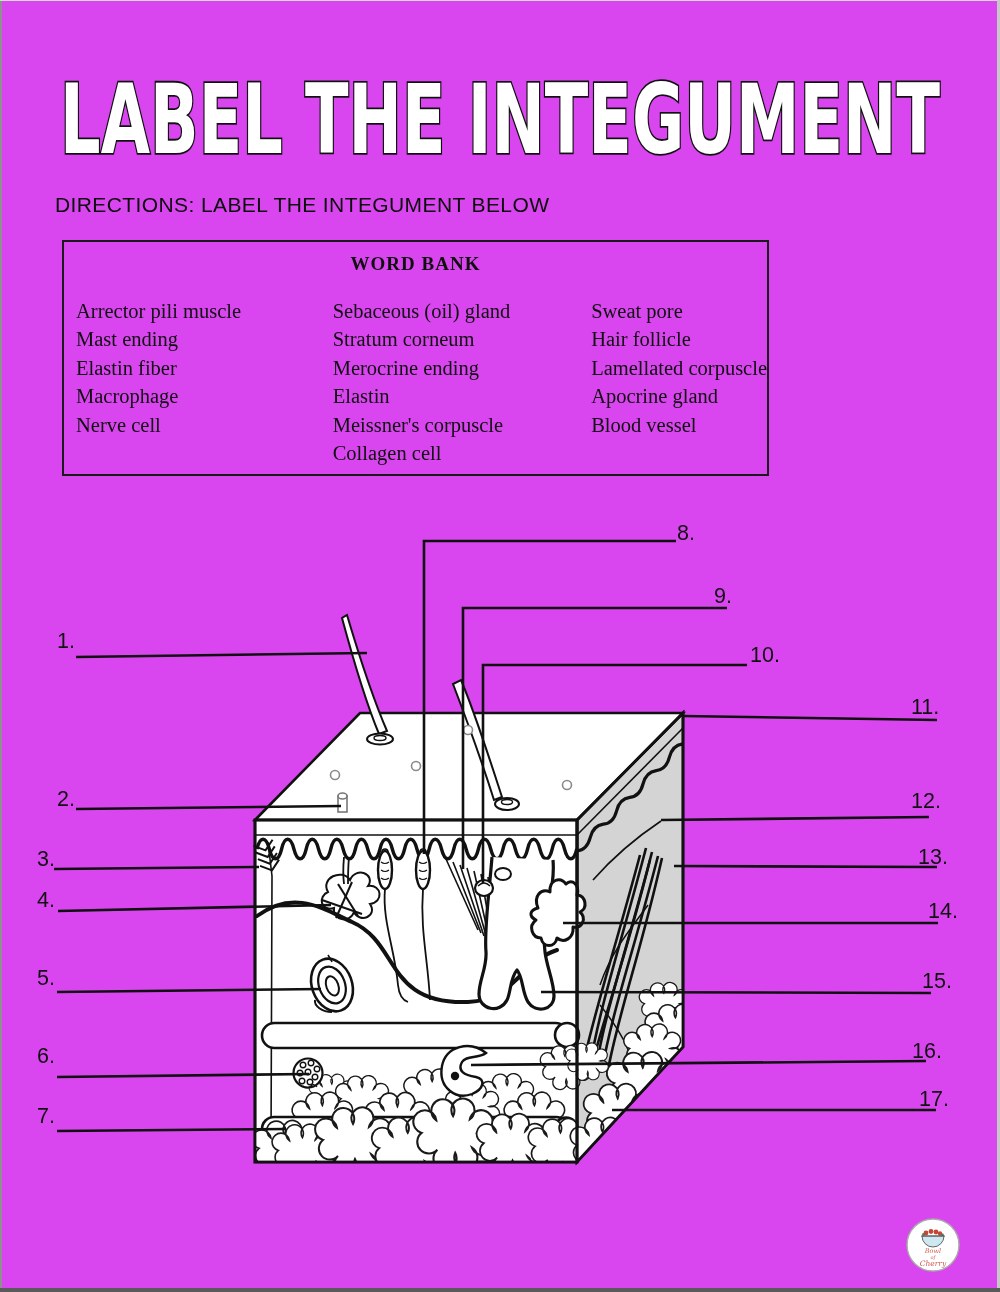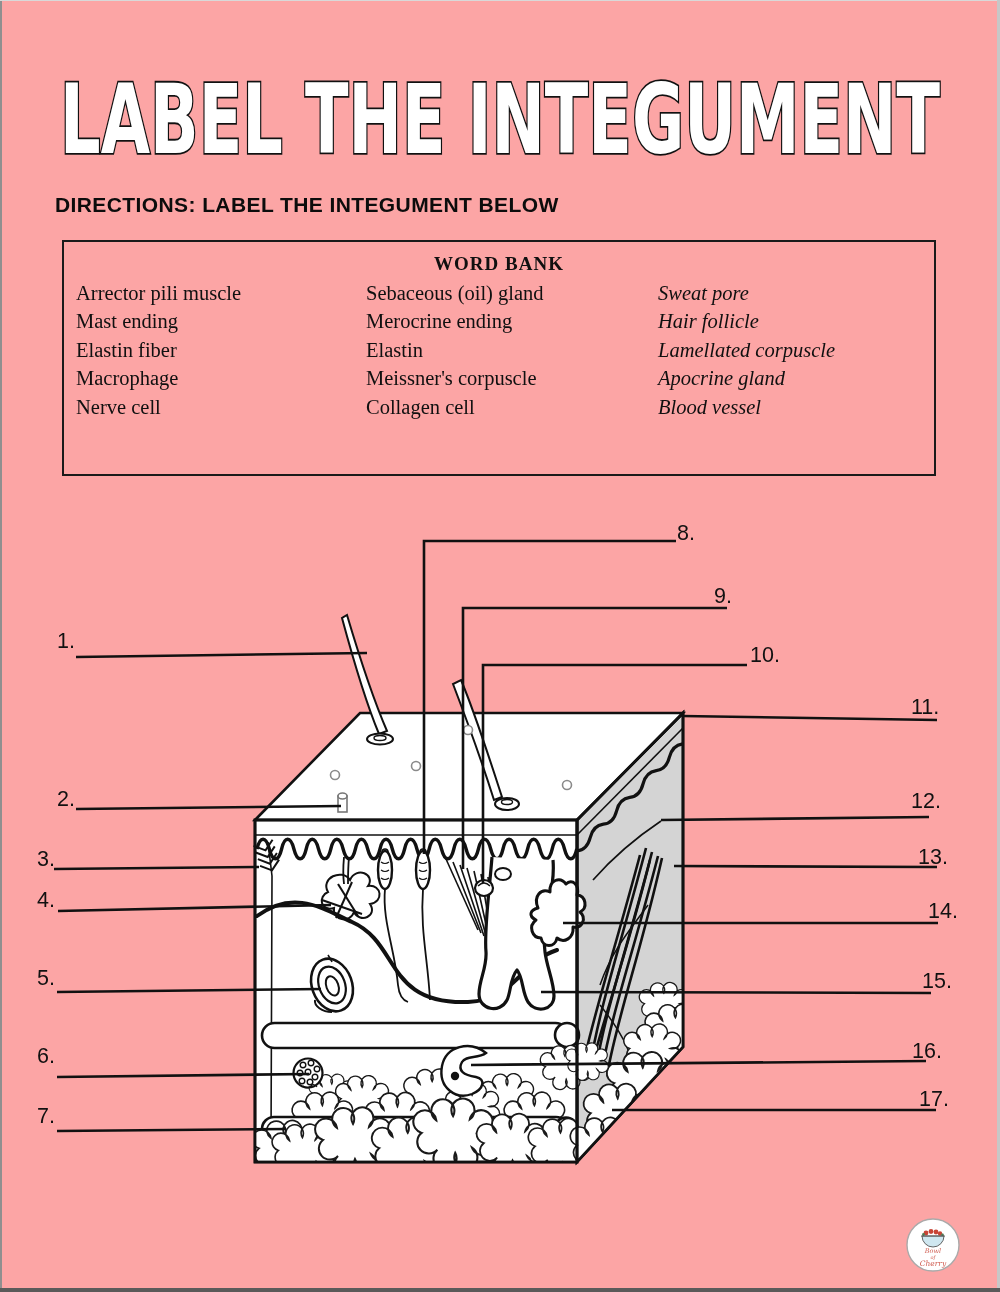--- a/index.html
+++ b/index.html
@@ -1,19 +1,19 @@
 <!DOCTYPE html>
 <html><head>
 <meta charset="utf-8">
 <style>
   html,body{margin:0;padding:0;background:#ffffff;}
   .page{
     position:relative;
     width:1000px;height:1292px;
-    background:#fca5a5;
+    background:#d946ef;
     overflow:hidden;
     font-family:"Liberation Sans","DejaVu Sans",sans-serif;
   }
   
   .edge{position:absolute;background:#8f8f8f;}
   .edge-left{left:0;top:0;width:2px;height:1292px;background:#8f8f8f;}
   .edge-top{left:0;top:0;width:1000px;height:1px;background:#d9d9d9;}
   .edge-right{left:997px;top:0;width:3px;height:1292px;background:#c7c7c7;}
   .edge-bottom{left:0;top:1288px;width:1000px;height:4px;background:#5a5a5a;}
 
@@ -21,48 +21,48 @@
   .title-text{
     font-family:"DejaVu Sans","Liberation Sans",sans-serif;
     font-weight:bold;
     fill:#ffffff;
     stroke:#111111;
     stroke-width:3.6px;
     paint-order:stroke fill;
   }
   .directions{
     position:absolute;left:55px;top:193px;
-    font-size:21px;font-weight:bold;color:#0c0c0c;
+    font-size:21px;font-weight:normal;color:#0c0c0c;
     letter-spacing:0.4px;
   }
   .word-bank{
     position:absolute;left:62px;top:240px;
-    width:874px;height:236px;
+    width:707px;height:236px;
     border:2px solid #1a1a1a;
     box-sizing:border-box;
     font-family:"Liberation Serif","DejaVu Serif",serif;
     color:#101010;
   }
   .wb-title{
     text-align:center;
     font-weight:bold;
     font-size:19px;
     letter-spacing:1px;
     margin-top:11px;
   }
   .wb-columns{
     display:flex;
     padding-left:12px;
-    margin-top:4px;
+    margin-top:22px;
   }
   .wb-col{list-style:none;margin:0;padding:0;}
   .wb-col li{font-size:20.5px;line-height:28.4px;white-space:nowrap;}
   .col-1{width:290px;}
   .col-2{width:292px;}
-  .col-3{flex:1;font-style:italic;}
+  .col-3{flex:1;}
 
   .diagram-svg{position:absolute;left:0;top:0;}
   .num-label{
     font-family:"Liberation Sans","DejaVu Sans",sans-serif;
     font-size:21.5px;
     fill:#111111;
   }
   .logo-svg{position:absolute;left:905px;top:1217px;}
   .logo-text{
     font-family:"DejaVu Serif","Liberation Serif",serif;
@@ -90,20 +90,21 @@
     <div class="wb-columns">
       <ul class="wb-col col-1">
         <li>Arrector pili muscle</li>
         <li>Mast ending</li>
         <li>Elastin fiber</li>
         <li>Macrophage</li>
         <li>Nerve cell</li>
       </ul>
       <ul class="wb-col col-2">
         <li>Sebaceous (oil) gland</li>
+        <li>Stratum corneum</li>
         <li>Merocrine ending</li>
         <li>Elastin</li>
         <li>Meissner's corpuscle</li>
         <li>Collagen cell</li>
       </ul>
       <ul class="wb-col col-3">
         <li>Sweat pore</li>
         <li>Hair follicle</li>
         <li>Lamellated corpuscle</li>
         <li>Apocrine gland</li>

